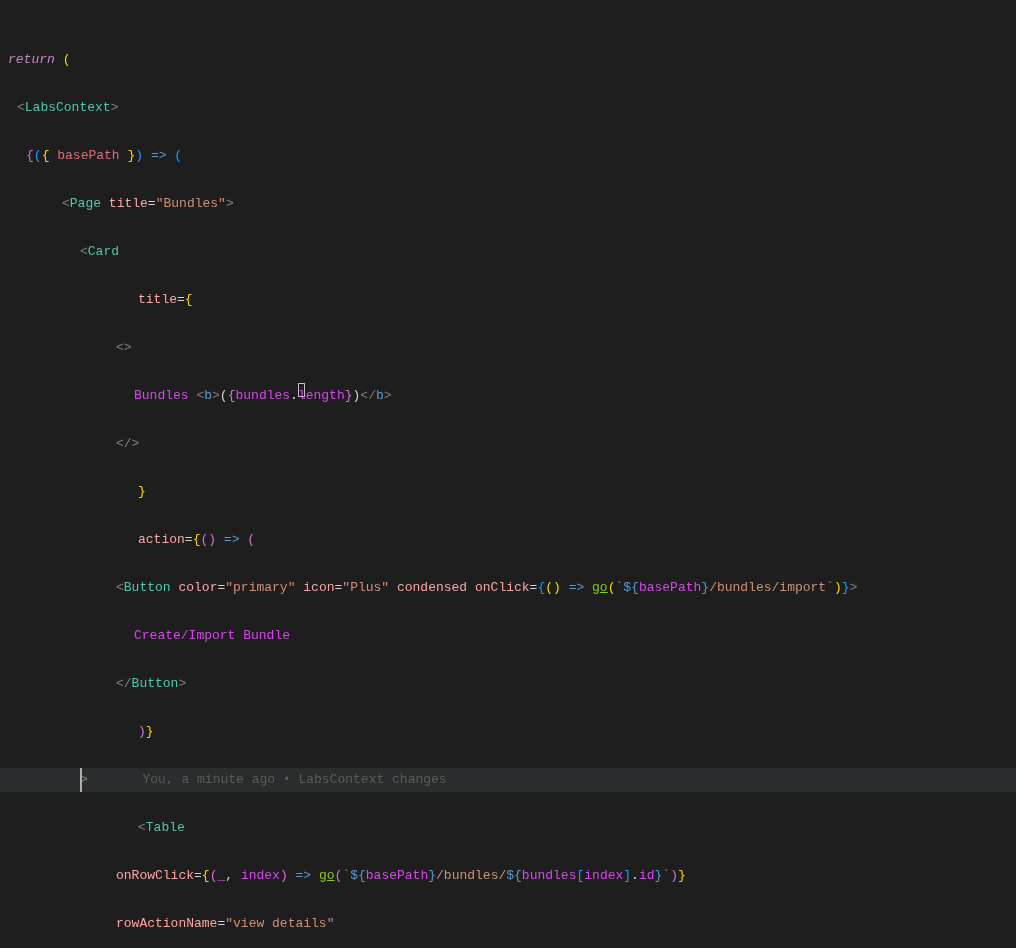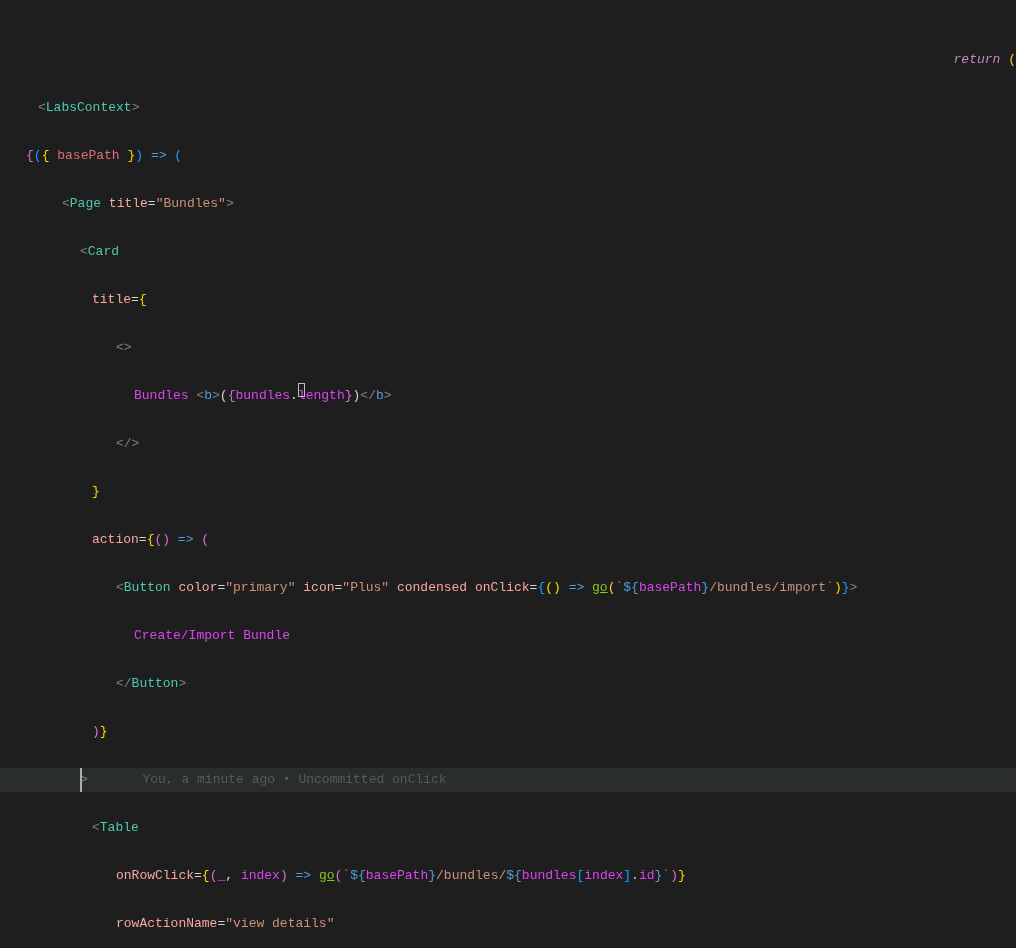--- a/index.html
+++ b/index.html
@@ -26,26 +26,26 @@
     left: 80px;
     top: 0;
     bottom: 0;
     width: 2px;
     background: #aeafad;
   }
   .blame {
     color: #5a5a5a;
     font-style: normal;
   }
-  .i0 { padding-left: 8px; text-align: right; }
-  .i1 { padding-left: 38px; }
+  .i0 { padding-left: 8px; }
+  .i1 { padding-left: 17px; }
   .i2 { padding-left: 26px; }
   .i3 { padding-left: 62px; }
   .i4 { padding-left: 80px; }
-  .i5 { padding-left: 92px; }
+  .i5 { padding-left: 116px; margin-left: 22px; }
   .i6 { padding-left: 116px; }
   .i7 { padding-left: 134px; }
 
   .kw { color: #c586c0; font-style: italic; }
   .brace-y { color: #ffd700; }
   .brace-p { color: #da70d6; }
   .brace-b { color: #179fff; }
   .tag-br { color: #808080; }
   .tag-name { color: #569cd6; }
   .attr { color: #fca5a5; }
@@ -86,21 +86,21 @@
 <span class="line i5"><span class="attr">title</span><span class="white">=</span><span class="brace-y">{</span></span>
 <span class="line i6"><span class="tag-br">&lt;&gt;</span></span>
 <span class="line i7"><span class="ident">Bundles </span><span class="tag-br">&lt;</span><span class="tag-name">b</span><span class="tag-br">&gt;</span><span class="white">(</span><span class="brace-p">{</span><span class="ident">bundles</span><span class="white">.</span><span class="text-cursor"></span><span class="ident">length</span><span class="brace-p">}</span><span class="white">)</span><span class="tag-br">&lt;/</span><span class="tag-name">b</span><span class="tag-br">&gt;</span></span>
 <span class="line i6"><span class="tag-br">&lt;/&gt;</span></span>
 <span class="line i5"><span class="brace-y">}</span></span>
 <span class="line i5"><span class="attr">action</span><span class="white">=</span><span class="brace-y">{</span><span class="brace-p">()</span> <span class="tag-name">=&gt;</span> <span class="brace-p">(</span></span>
 <span class="line i6"><span class="tag-br">&lt;</span><span class="type">Button</span> <span class="attr">color</span><span class="white">=</span><span class="str">"primary"</span> <span class="attr">icon</span><span class="white">=</span><span class="str">"Plus"</span> <span class="attr">condensed</span> <span class="attr">onClick</span><span class="white">=</span><span class="brace-b">{</span><span class="brace-y">()</span> <span class="tag-name">=&gt;</span> <span class="func">go</span><span class="brace-y">(</span><span class="str">`</span><span class="tag-name">${</span><span class="ident">basePath</span><span class="tag-name">}</span><span class="str">/bundles/import</span><span class="str">`</span><span class="brace-y">)</span><span class="brace-b">}</span><span class="tag-br">&gt;</span></span>
 <span class="line i7"><span class="ident">Create/Import Bundle</span></span>
 <span class="line i6"><span class="tag-br">&lt;/</span><span class="type">Button</span><span class="tag-br">&gt;</span></span>
 <span class="line i5"><span class="brace-p">)</span><span class="brace-y">}</span></span>
-<span class="line i4 highlighted"><span class="tag-br">&gt;</span>       <span class="blame">You, a minute ago • Uncommitted onClick</span></span>
+<span class="line i4 highlighted"><span class="tag-br">&gt;</span>       <span class="blame">You, a minute ago • LabsContext changes</span></span>
 <span class="line i5"><span class="tag-br">&lt;</span><span class="type">Table</span></span>
 <span class="line i6"><span class="attr">onRowClick</span><span class="white">=</span><span class="brace-y">{</span><span class="brace-p">(</span><span class="ident">_</span><span class="white">,</span> <span class="ident">index</span><span class="brace-p">)</span> <span class="tag-name">=&gt;</span> <span class="func">go</span><span class="brace-p">(</span><span class="str">`</span><span class="tag-name">${</span><span class="ident">basePath</span><span class="tag-name">}</span><span class="str">/bundles/</span><span class="tag-name">${</span><span class="ident">bundles</span><span class="brace-b">[</span><span class="ident">index</span><span class="brace-b">]</span><span class="white">.</span><span class="ident">id</span><span class="tag-name">}</span><span class="str">`</span><span class="brace-p">)</span><span class="brace-y">}</span></span>
 <span class="line i6"><span class="attr">rowActionName</span><span class="white">=</span><span class="str">"view details"</span></span>
 
 
 
 
 
 
 

